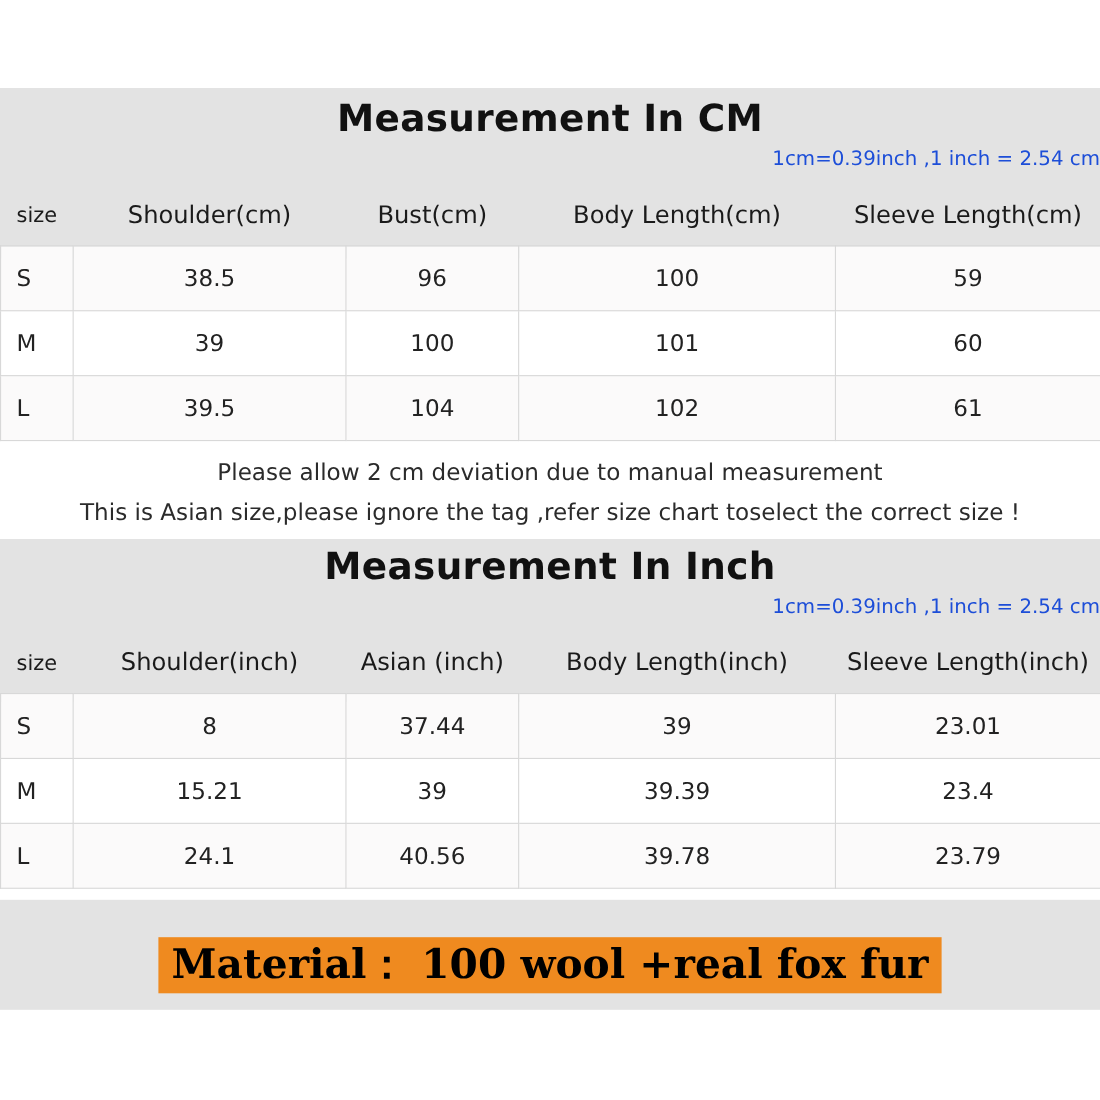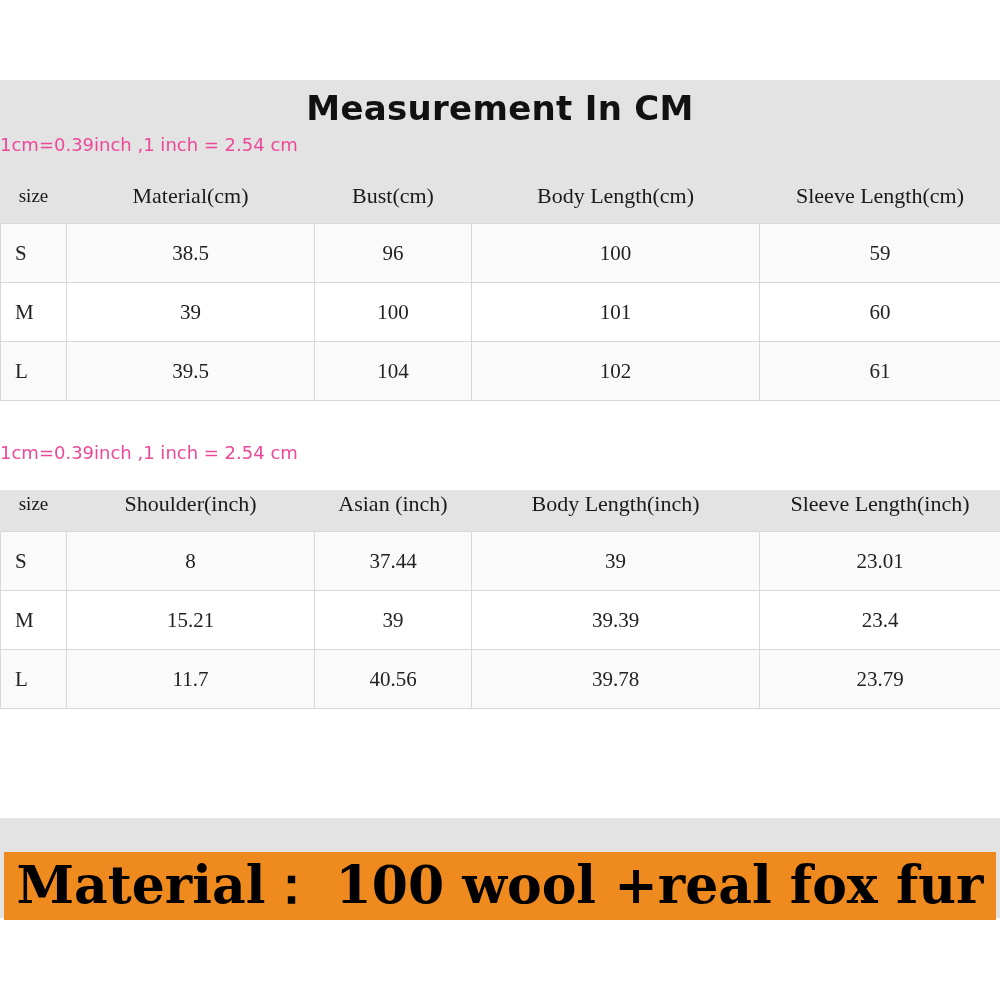--- a/index.html
+++ b/index.html
@@ -46,40 +46,39 @@
 
   .section-title {
     text-align: center;
     font-weight: bold;
     font-size: 34px;
     color: #111111;
     letter-spacing: 0.3px;
     font-family: "DejaVu Sans", sans-serif;
   }
   .section-sub {
-    text-align: left;
+    text-align: right;
     font-size: 18px;
-    color: #ec4899;
+    color: #1d4ed8;
     margin-top: 6px;
   }
 
   table.size-table {
     width: 1000px;
     border-collapse: collapse;
     table-layout: fixed;
     font-size: 21px;
     color: #222222;
   }
   table.size-table th,
   table.size-table td {
     border: 1px solid #d8d8d8;
     text-align: center;
     padding: 0;
     font-weight: normal;
-    font-family: Liberation Serif, serif;
   }
   table.size-table thead th {
     border: none;
     height: 54px;
     font-size: 22px;
     color: #1a1a1a;
     background: transparent;
   }
   table.size-table thead th.size-head {
     font-size: 19px;
@@ -118,21 +117,21 @@
     left: 0; top: 852px;
     width: 1000px;
     text-align: center;
     z-index: 3;
   }
   .material {
     display: inline-block;
     background: #ef8a1f;
     color: #000000;
     font-weight: bold;
-    font-size: 52px;
+    font-size: 37px;
     font-family: "DejaVu Serif", serif;
     padding: 3px 12px 5px 12px;
     line-height: 1.15;
   }
 
   .spacer-8 { height: 8px; }
 </style>
 </head>
 <body>
 
@@ -154,21 +153,21 @@
       <colgroup>
         <col class="col-size">
           <col class="col-shoulder">
           <col class="col-bust">
           <col class="col-length">
           <col class="col-sleeve">
       </colgroup>
       <thead>
         <tr>
           <th class="size-head">size</th>
-          <th>Material(cm)</th>
+          <th>Shoulder(cm)</th>
           <th>Bust(cm)</th>
           <th>Body Length(cm)</th>
           <th>Sleeve Length(cm)</th>
         </tr>
       </thead>
       <tbody>
         <tr>
           <td class="size-cell">S</td>
           <td>38.5</td>
           <td>96</td>
@@ -186,23 +185,26 @@
           <td class="size-cell">L</td>
           <td>39.5</td>
           <td>104</td>
           <td>102</td>
           <td>61</td>
         </tr>
       </tbody>
     </table>
 
     <div style="height:13px"></div>
+    <div class="note">Please allow 2 cm deviation due to manual measurement</div>
     <div class="spacer-8"></div>
+    <div class="note-wide">This is Asian size,please ignore the tag ,refer size chart toselect the correct size !</div>
 
     <div style="height:14px"></div>
+    <div class="section-title">Measurement In Inch</div>
     <div class="section-sub">1cm=0.39inch ,1 inch = 2.54 cm</div>
 
     <div style="height:14px"></div>
 
     <table class="size-table">
       <colgroup>
         <col class="col-size">
           <col class="col-shoulder">
           <col class="col-bust">
           <col class="col-length">
@@ -227,21 +229,21 @@
         </tr>
         <tr>
           <td class="size-cell">M</td>
           <td>15.21</td>
           <td>39</td>
           <td>39.39</td>
           <td>23.4</td>
         </tr>
         <tr>
           <td class="size-cell">L</td>
-          <td>11.7</td>
+          <td>24.1</td>
           <td>40.56</td>
           <td>39.78</td>
           <td>23.79</td>
         </tr>
       </tbody>
     </table>
 
     <div style="height:12px"></div>
 
   </div>

